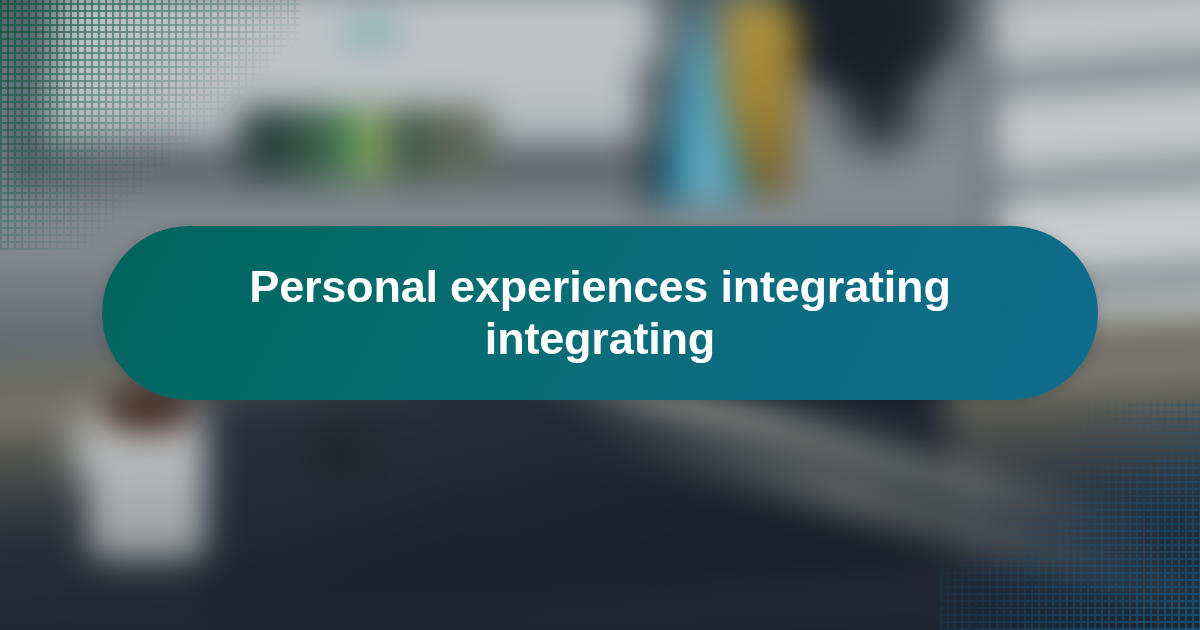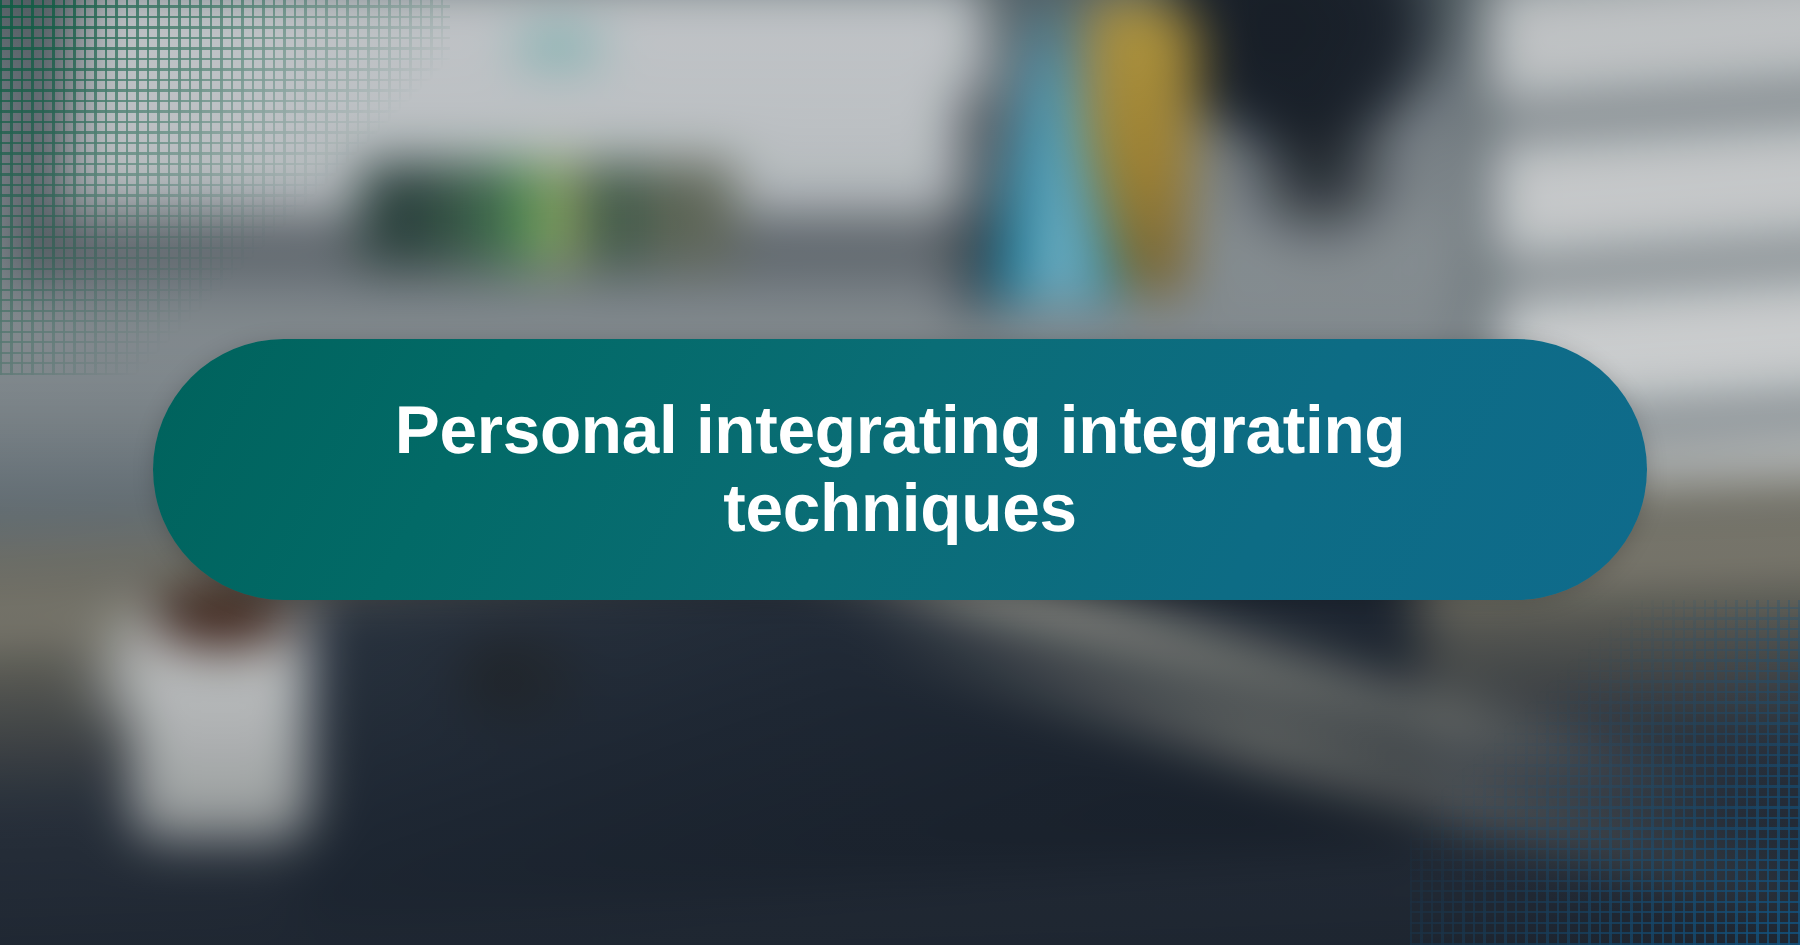--- a/index.html
+++ b/index.html
@@ -393,16 +393,16 @@
     <div class="mouse"></div>
     <div class="lens"></div>
   </div>
 
   <div class="veil"></div>
 
   <div class="grid-pattern grid-tl"></div>
   <div class="grid-pattern grid-br"></div>
 
   <div class="title-pill">
-    <div class="title-text">Personal integrating integrating techniques</div>
+    <div class="title-text">Personal experiences integrating integrating</div>
   </div>
 
 </div>
 
 </body></html>

